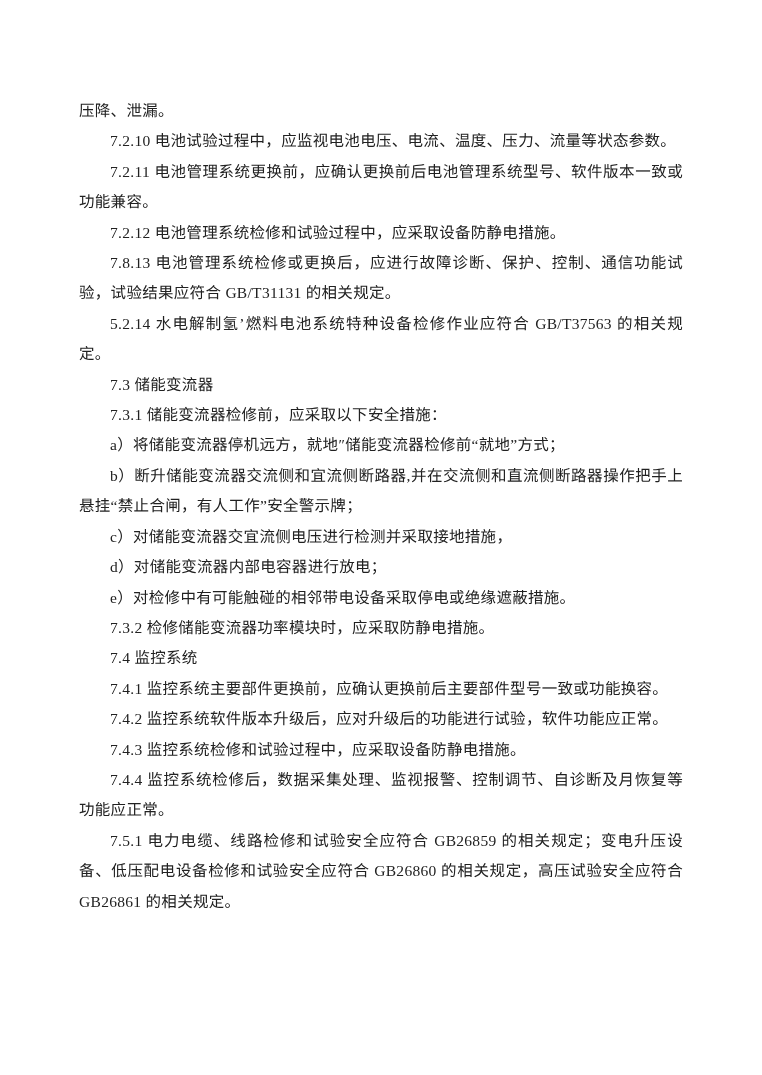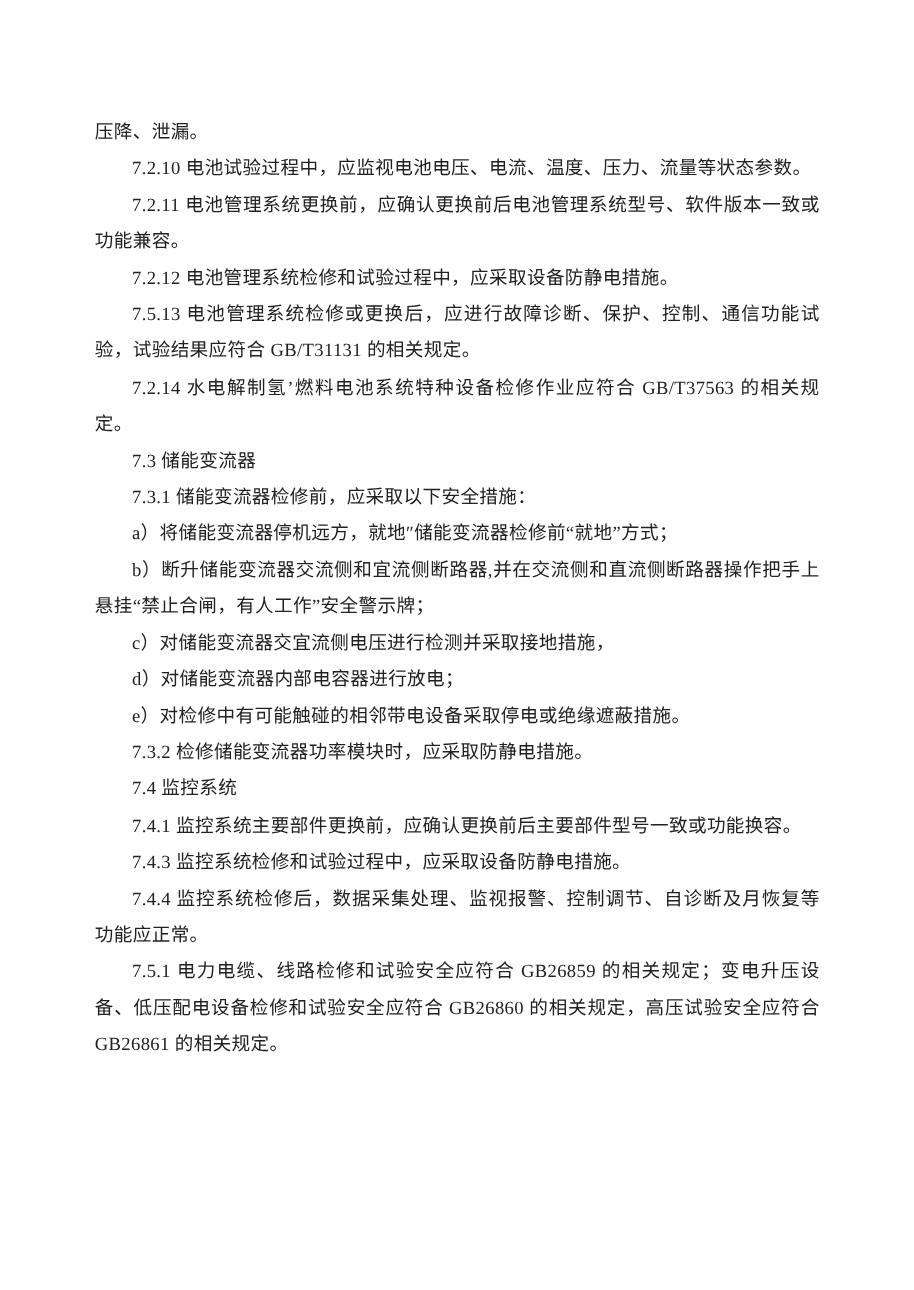--- a/index.html
+++ b/index.html
@@ -34,28 +34,29 @@
   }
 </style>
 </head>
 <body>
 
 <div class="page">
   <p class="para">压降、泄漏。</p>
   <p class="para indent">7.2.10 电池试验过程中，应监视电池电压、电流、温度、压力、流量等状态参数。</p>
   <p class="para indent">7.2.11 电池管理系统更换前，应确认更换前后电池管理系统型号、软件版本一致或功能兼容。</p>
   <p class="para indent">7.2.12 电池管理系统检修和试验过程中，应采取设备防静电措施。</p>
-  <p class="para indent">7.5.13 电池管理系统检修或更换后，应进行故障诊断、保护、控制、通信功能试验，试验结果应符合 GB/T31131 的相关规定。</p>
-  <p class="para indent">7.2.14 水电解制氢’燃料电池系统特种设备检修作业应符合 GB/T37563 的相关规定。</p>
+  <p class="para indent">7.8.13 电池管理系统检修或更换后，应进行故障诊断、保护、控制、通信功能试验，试验结果应符合 GB/T31131 的相关规定。</p>
+  <p class="para indent">5.2.14 水电解制氢’燃料电池系统特种设备检修作业应符合 GB/T37563 的相关规定。</p>
   <p class="para indent heading">7.3 储能变流器</p>
   <p class="para indent">7.3.1 储能变流器检修前，应采取以下安全措施：</p>
   <p class="para indent">a）将储能变流器停机远方，就地″储能变流器检修前“就地”方式；</p>
   <p class="para indent">b）断升储能变流器交流侧和宜流侧断路器,并在交流侧和直流侧断路器操作把手上悬挂“禁止合闸，有人工作”安全警示牌；</p>
   <p class="para indent">c）对储能变流器交宜流侧电压进行检测并采取接地措施，</p>
   <p class="para indent">d）对储能变流器内部电容器进行放电；</p>
   <p class="para indent">e）对检修中有可能触碰的相邻带电设备采取停电或绝缘遮蔽措施。</p>
   <p class="para indent">7.3.2 检修储能变流器功率模块时，应采取防静电措施。</p>
   <p class="para indent heading">7.4 监控系统</p>
   <p class="para indent">7.4.1 监控系统主要部件更换前，应确认更换前后主要部件型号一致或功能换容。</p>
+  <p class="para indent">7.4.2 监控系统软件版本升级后，应对升级后的功能进行试验，软件功能应正常。</p>
   <p class="para indent">7.4.3 监控系统检修和试验过程中，应采取设备防静电措施。</p>
   <p class="para indent">7.4.4 监控系统检修后，数据采集处理、监视报警、控制调节、自诊断及月恢复等功能应正常。</p>
   <p class="para indent">7.5.1 电力电缆、线路检修和试验安全应符合 GB26859 的相关规定；变电升压设备、低压配电设备检修和试验安全应符合 GB26860 的相关规定，高压试验安全应符合 GB26861 的相关规定。</p>
 </div>
 
 </body></html>

